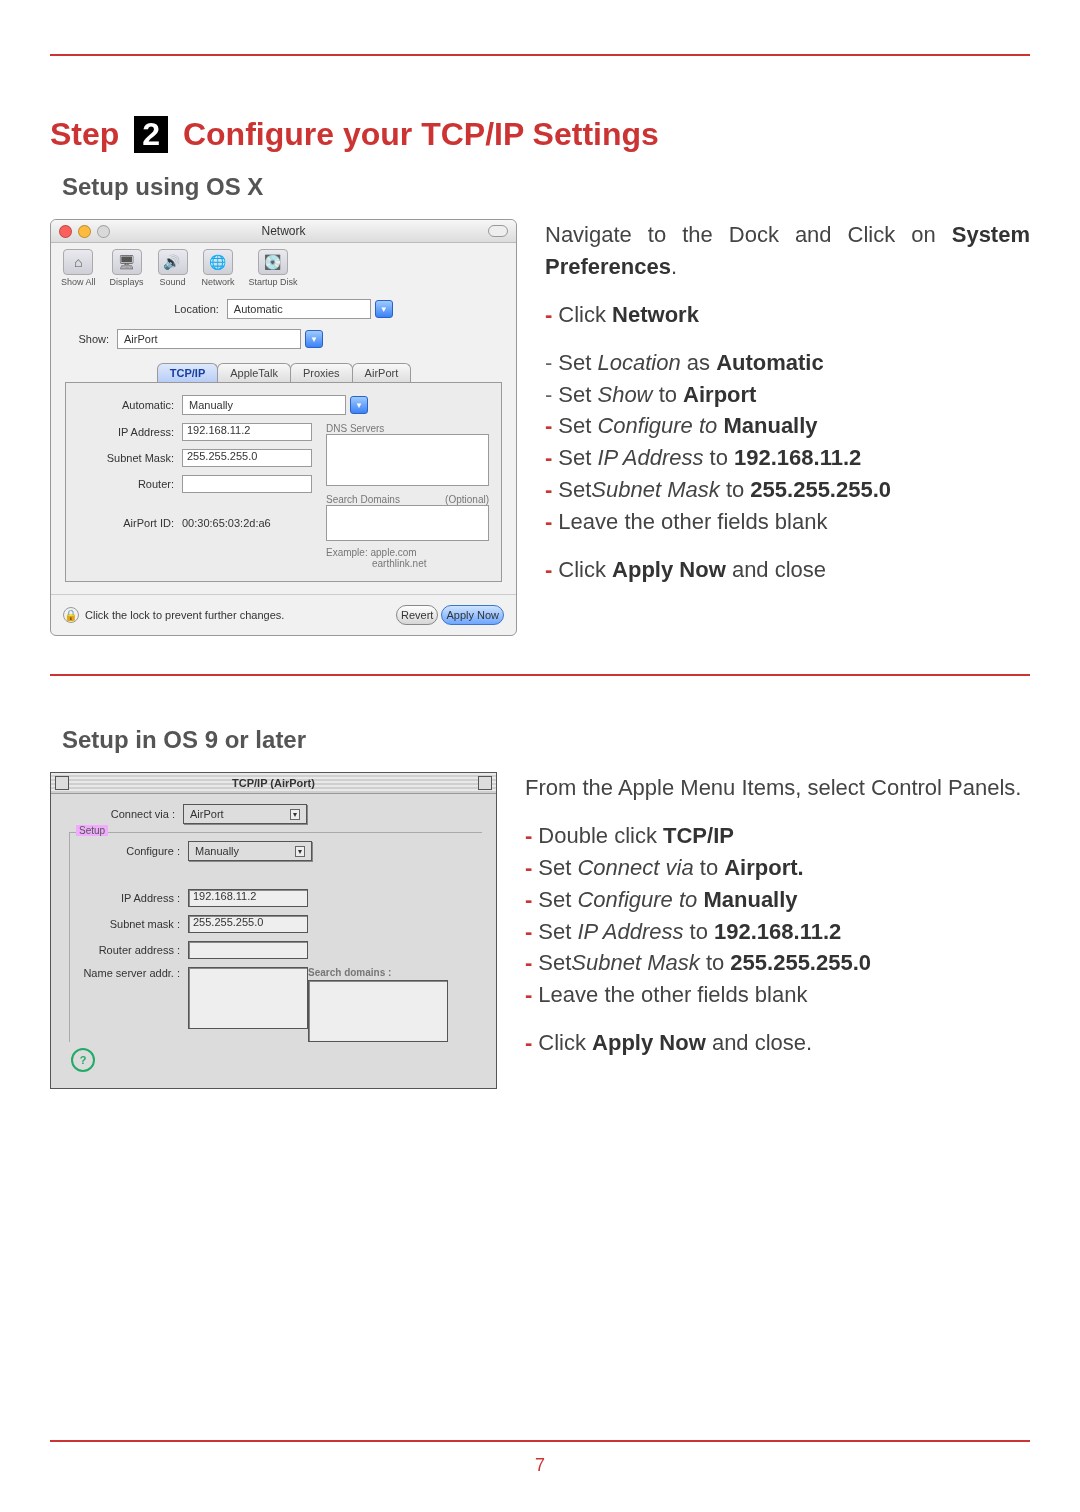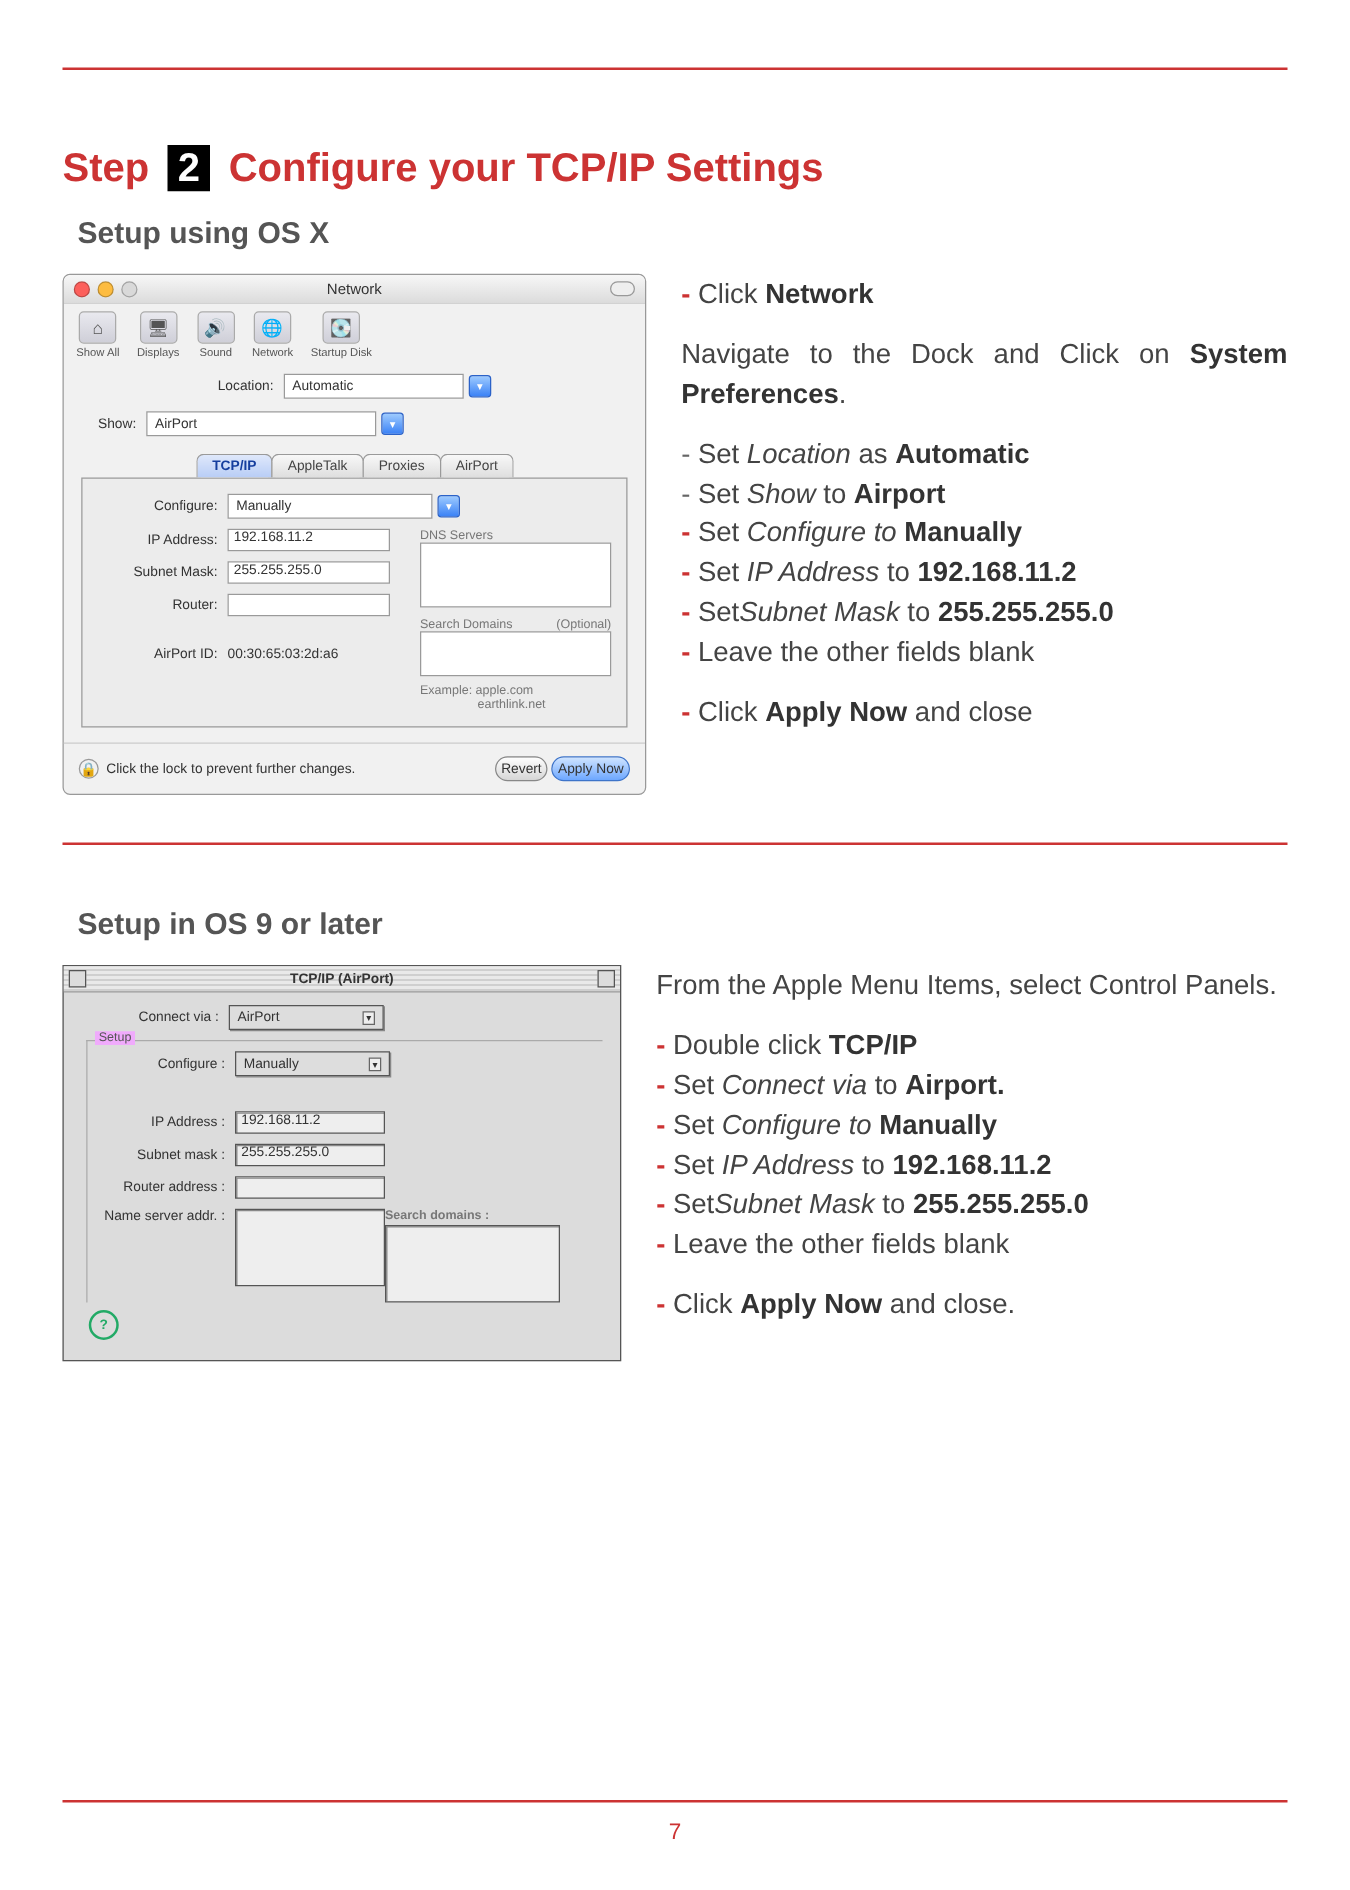--- a/index.html
+++ b/index.html
@@ -133,27 +133,27 @@
           </div>
 
           <div class="tabs">
             <div class="tab active">TCP/IP</div>
             <div class="tab">AppleTalk</div>
             <div class="tab">Proxies</div>
             <div class="tab">AirPort</div>
           </div>
           <div class="tabpane">
             <div class="kv">
-              <span class="k">Configure:</span>
+              <span class="k">Automatic:</span>
               <span class="sel" style="min-width:150px;">
                   <span>Manually</span>
                 </span>
               <span class="aq-btn">▾</span>
             </div>
-            <div style="display:flex;gap:24px;">
+            <div style="display:flex;gap:14px;">
               <div style="flex:1;">
                 <div class="kv">
                     <span class="k">IP Address:</span>
                     <span class="inp" style="width:120px;">192.168.11.2</span>
                   </div>
                 <div class="kv">
                     <span class="k">Subnet Mask:</span>
                     <span class="inp" style="width:120px;">255.255.255.0</span>
                   </div>
                 <div class="kv">
@@ -185,22 +185,22 @@
             <span>Click the lock to prevent further changes.</span>
           </div>
           <div>
             <span class="aqua-btn">Revert</span>
             <span class="aqua-btn primary">Apply Now</span>
           </div>
         </div>
       </div>
 
       <div class="instr">
+        <p style="text-align:justify;"><span>Navigate to the Dock and Click on </span><b>System Preferences</b>.</p>
         <p><span class="bullet">-</span><span>Click </span><b>Network</b></p>
-        <p style="text-align:justify;"><span>Navigate to the Dock and Click on </span><b>System Preferences</b>.</p>
         <p>
           <span class="dash">-</span><span>Set </span><em>Location</em><span> as </span><b>Automatic</b><br>
           <span class="dash">-</span><span>Set </span><em>Show</em><span> to </span><b>Airport</b><br>
           <span class="bullet">-</span><span>Set </span><em>Configure to</em><b> Manually</b><br>
           <span class="bullet">-</span><span>Set </span><em>IP Address</em><span> to </span><b>192.168.11.2</b><br>
           <span class="bullet">-</span><span>Set</span><em>Subnet Mask</em><span> to </span><b>255.255.255.0</b><br>
           <span class="bullet">-</span><span>Leave the other fields blank</span>
         </p>
         <p><span class="bullet">-</span><span>Click </span><b>Apply Now</b><span> and close</span></p>
       </div>

